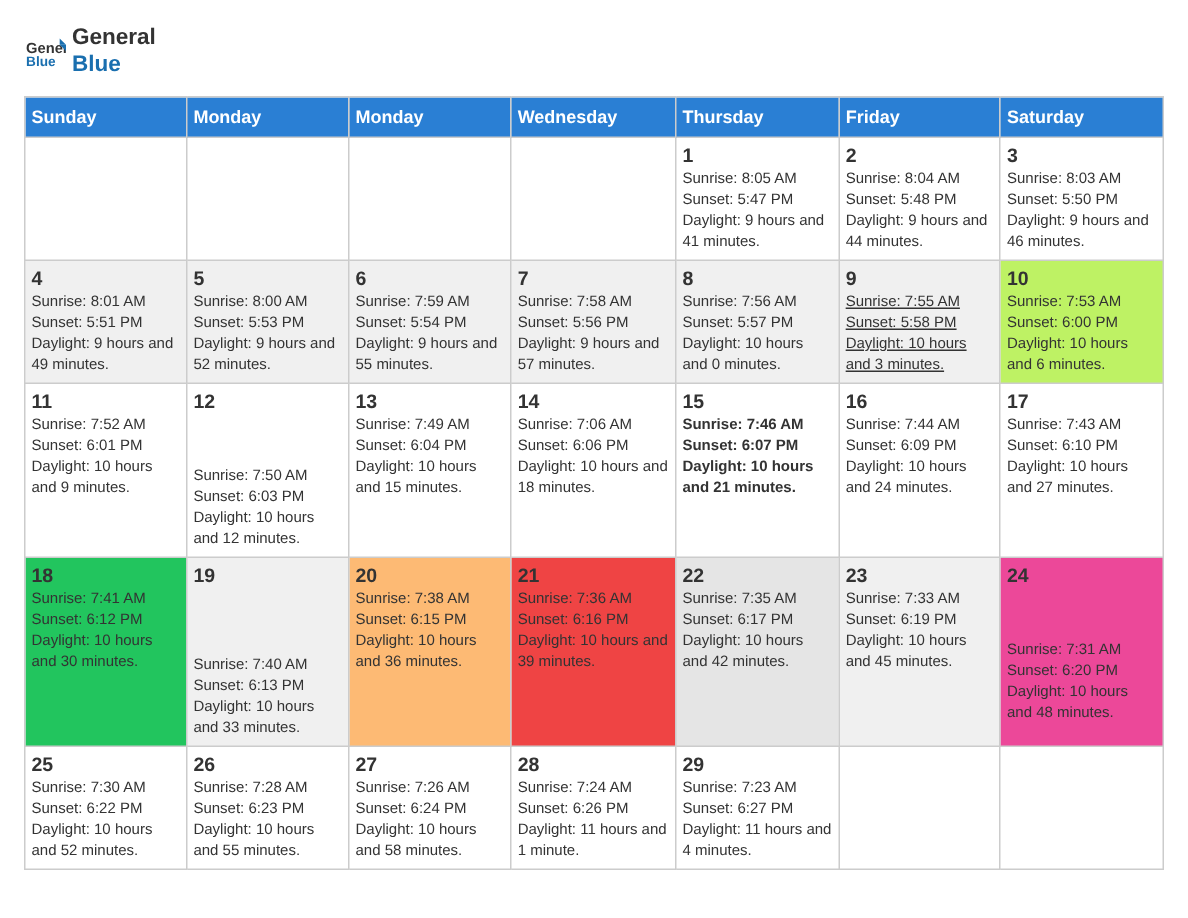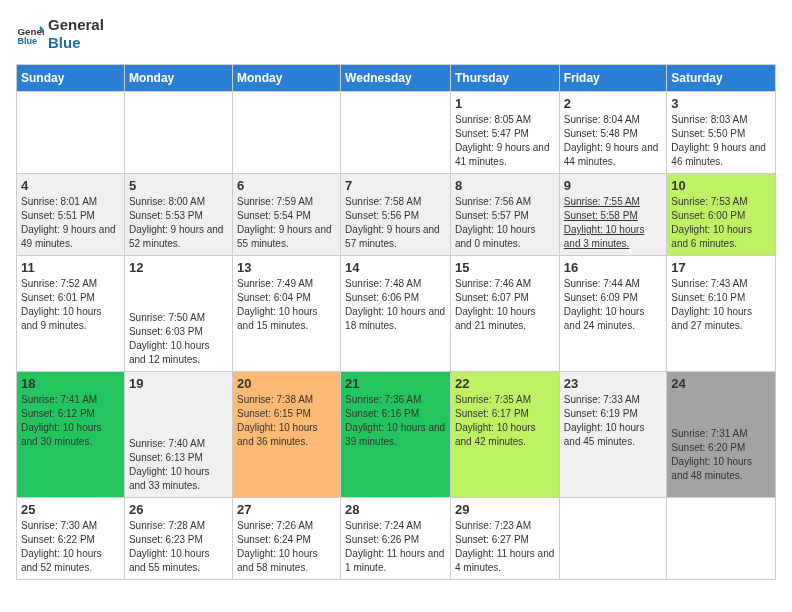--- a/index.html
+++ b/index.html
@@ -194,27 +194,27 @@
 Daylight: 10 hours and 12 minutes.</div>
         </td>
         <td>
           <div class="day-number">13</div>
           <div class="day-info" style="white-space: pre-line;">Sunrise: 7:49 AM
 Sunset: 6:04 PM
 Daylight: 10 hours and 15 minutes.</div>
         </td>
         <td>
           <div class="day-number">14</div>
-          <div class="day-info" style="white-space: pre-line;">Sunrise: 7:48 AM
+          <div class="day-info" style="white-space: pre-line;">Sunrise: 7:06 AM
 Sunset: 6:06 PM
 Daylight: 10 hours and 18 minutes.</div>
         </td>
         <td>
           <div class="day-number">15</div>
-          <div class="day-info" style="white-space: pre-line;">Sunrise: 7:46 AM
+          <div class="day-info" style="white-space: pre-line; font-weight: bold;">Sunrise: 7:46 AM
 Sunset: 6:07 PM
 Daylight: 10 hours and 21 minutes.</div>
         </td>
         <td>
           <div class="day-number">16</div>
           <div class="day-info" style="white-space: pre-line;">Sunrise: 7:44 AM
 Sunset: 6:09 PM
 Daylight: 10 hours and 24 minutes.</div>
         </td>
         <td>
@@ -236,39 +236,39 @@
           <div class="day-info" style="white-space: pre-line; margin-top: 46px;">Sunrise: 7:40 AM
 Sunset: 6:13 PM
 Daylight: 10 hours and 33 minutes.</div>
         </td>
         <td style="background: #fdba74;">
           <div class="day-number">20</div>
           <div class="day-info" style="white-space: pre-line;">Sunrise: 7:38 AM
 Sunset: 6:15 PM
 Daylight: 10 hours and 36 minutes.</div>
         </td>
-        <td style="background: #22c55e;">
+        <td style="background: #ef4444;">
           <div class="day-number">21</div>
           <div class="day-info" style="white-space: pre-line;">Sunrise: 7:36 AM
 Sunset: 6:16 PM
 Daylight: 10 hours and 39 minutes.</div>
         </td>
-        <td style="background: #bef264;">
+        <td style="background: #e5e5e5;">
           <div class="day-number">22</div>
           <div class="day-info" style="white-space: pre-line;">Sunrise: 7:35 AM
 Sunset: 6:17 PM
 Daylight: 10 hours and 42 minutes.</div>
         </td>
         <td style="background: rgb(240, 240, 240);">
           <div class="day-number">23</div>
           <div class="day-info" style="white-space: pre-line;">Sunrise: 7:33 AM
 Sunset: 6:19 PM
 Daylight: 10 hours and 45 minutes.</div>
         </td>
-        <td style="background: #a3a3a3;">
+        <td style="background: #ec4899;">
           <div class="day-number">24</div>
           <div class="day-info" style="white-space: pre-line; margin-top: 36px;">Sunrise: 7:31 AM
 Sunset: 6:20 PM
 Daylight: 10 hours and 48 minutes.</div>
         </td>
       </tr>
       <tr>
         <td>
           <div class="day-number">25</div>
           <div class="day-info" style="white-space: pre-line;">Sunrise: 7:30 AM

